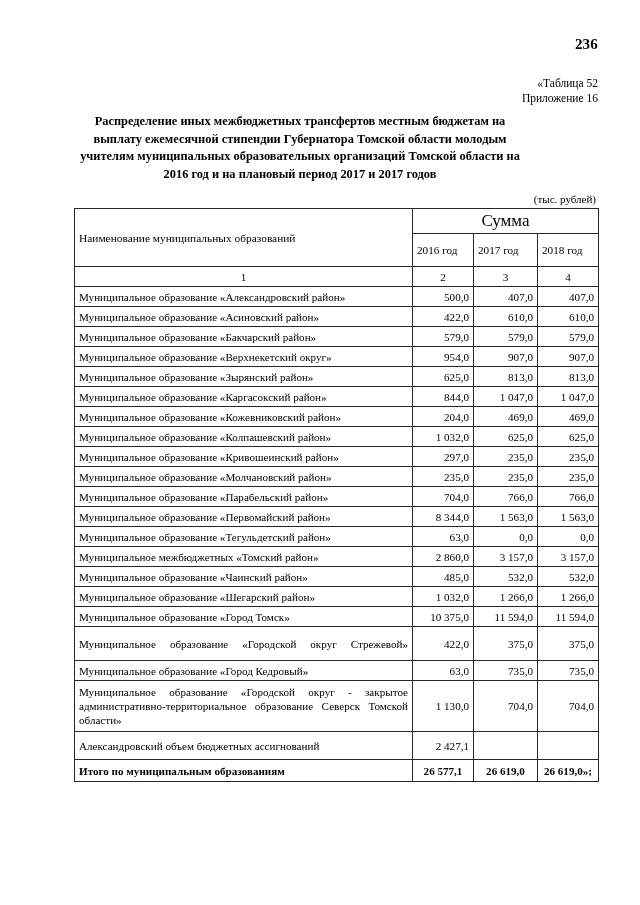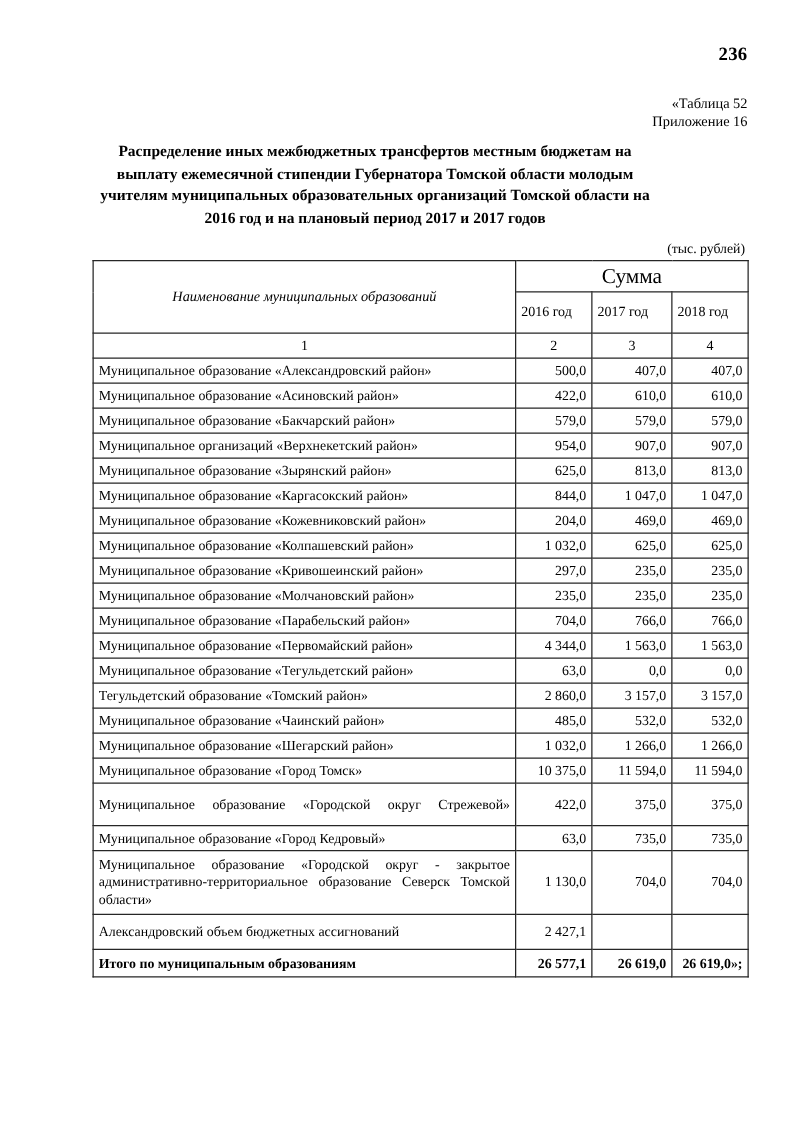--- a/index.html
+++ b/index.html
@@ -81,25 +81,24 @@
     padding: 1px 4px;
     vertical-align: middle;
     font-weight: normal;
   }
   col.c-name { width: 338px; }
   col.c-2016 { width: 61px; }
   col.c-2017 { width: 64px; }
   col.c-2018 { width: 61px; }
 
   th.head-name {
-    text-align: center;
+    text-align: left;
     font-weight: bold;
     font-size: 11.4px;
     height: 52px;
-    font-style: italic;
   }
   th.head-summa {
     text-align: center;
     font-weight: bold;
     font-size: 17px;
     height: 22px;
   }
   th.head-year {
     text-align: left;
     font-weight: bold;
@@ -128,20 +127,21 @@
     text-align-last: left;
   }
   td.val {
     text-align: right;
     font-size: 11.1px;
     padding-right: 5px;
     white-space: nowrap;
   }
   tr.total td {
     font-weight: bold;
+    text-align: center;
   }
   tr.r-1line td { height: 17px; }
   tr.r-2line td { height: 31px; }
   tr.r-3line td { height: 48px; }
   tr.r-undist td { height: 25px; }
   tr.total td { height: 19px; }
 </style>
 </head>
 <body>
 
@@ -196,21 +196,21 @@
             <td class="val">610,0</td>
             <td class="val">610,0</td>
           </tr>
           <tr class="r-1line">
             <td class="name plain">Муниципальное образование «Бакчарский район»</td>
             <td class="val">579,0</td>
             <td class="val">579,0</td>
             <td class="val">579,0</td>
           </tr>
           <tr class="r-1line">
-            <td class="name plain">Муниципальное организаций «Верхнекетский район»</td>
+            <td class="name plain">Муниципальное образование «Верхнекетский округ»</td>
             <td class="val">954,0</td>
             <td class="val">907,0</td>
             <td class="val">907,0</td>
           </tr>
           <tr class="r-1line">
             <td class="name plain">Муниципальное образование «Зырянский район»</td>
             <td class="val">625,0</td>
             <td class="val">813,0</td>
             <td class="val">813,0</td>
           </tr>
@@ -245,32 +245,32 @@
             <td class="val">235,0</td>
           </tr>
           <tr class="r-1line">
             <td class="name plain">Муниципальное образование «Парабельский район»</td>
             <td class="val">704,0</td>
             <td class="val">766,0</td>
             <td class="val">766,0</td>
           </tr>
           <tr class="r-1line">
             <td class="name plain">Муниципальное образование «Первомайский район»</td>
-            <td class="val">4 344,0</td>
+            <td class="val">8 344,0</td>
             <td class="val">1 563,0</td>
             <td class="val">1 563,0</td>
           </tr>
           <tr class="r-1line">
             <td class="name plain">Муниципальное образование «Тегульдетский район»</td>
             <td class="val">63,0</td>
             <td class="val">0,0</td>
             <td class="val">0,0</td>
           </tr>
           <tr class="r-1line">
-            <td class="name plain">Тегульдетский образование «Томский район»</td>
+            <td class="name plain">Муниципальное межбюджетных «Томский район»</td>
             <td class="val">2 860,0</td>
             <td class="val">3 157,0</td>
             <td class="val">3 157,0</td>
           </tr>
           <tr class="r-1line">
             <td class="name plain">Муниципальное образование «Чаинский район»</td>
             <td class="val">485,0</td>
             <td class="val">532,0</td>
             <td class="val">532,0</td>
           </tr>

